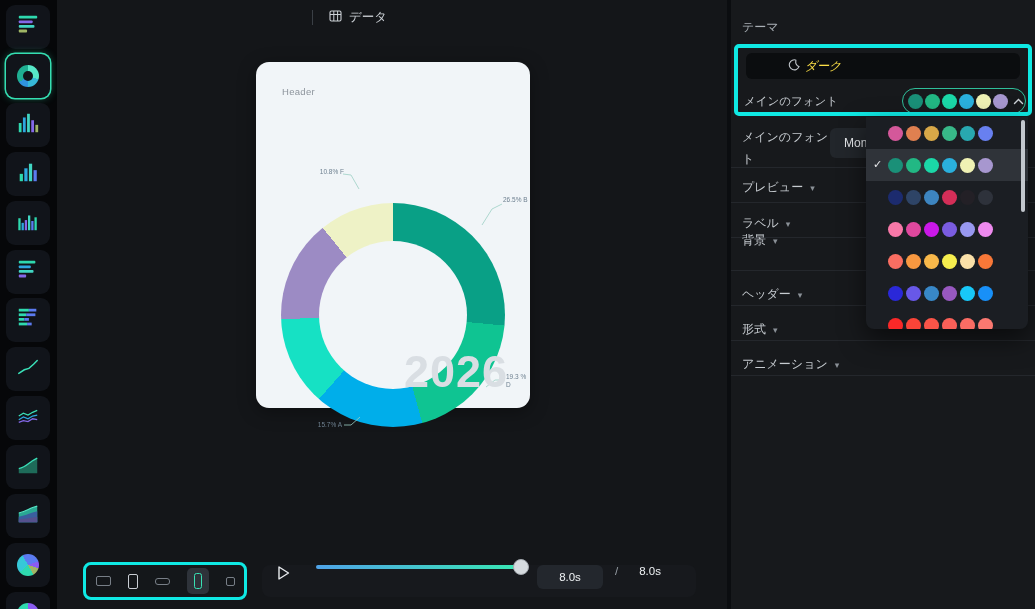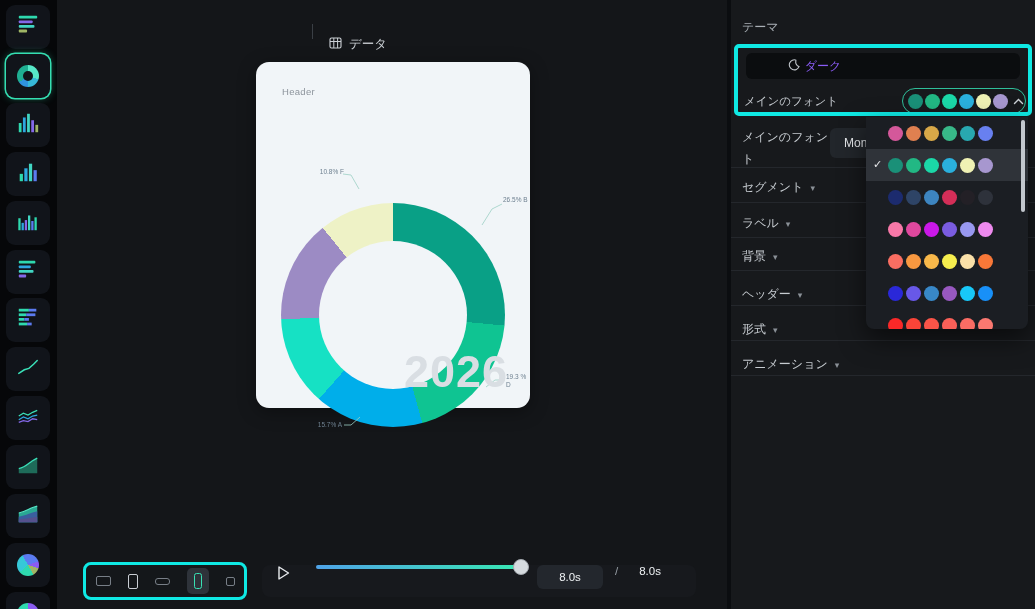--- a/index.html
+++ b/index.html
@@ -12,21 +12,21 @@
         display:flex;align-items:center;justify-content:center;cursor:pointer;}
   .tile.sel{box-shadow:0 0 0 1.5px #35dfb2,0 0 9px rgba(53,223,178,.45);}
   .cicon{width:22px;height:22px;border-radius:50%;position:relative;display:block;}
   .chole{position:absolute;inset:6px;background:#11141a;border-radius:50%;}
 
   
   .tabs{position:absolute;left:296px;top:9px;display:flex;align-items:center;}
   .tab-pill{display:flex;align-items:center;gap:7px;background:#23272d;border-radius:7px;
             padding:5px 13px;color:#3fd9a6;font-size:12.5px;cursor:pointer;}
   .tab-sep{width:1px;height:15px;background:#3a3f45;margin:0 16px;}
-  .tab-data{display:flex;align-items:center;gap:7px;color:#ccd1d6;font-size:12.5px;cursor:pointer;margin-top:27px;}
+  .tab-data{display:flex;align-items:center;gap:7px;color:#ccd1d6;font-size:12.5px;cursor:pointer;}
 
   
   .canvas{position:absolute;left:256px;top:62px;width:274px;height:346px;background:#f1f5f8;
           border-radius:13px;box-shadow:0 4px 18px rgba(0,0,0,.35);}
   .hdr{position:absolute;left:26px;top:24px;font-size:9.5px;color:#8d949c;letter-spacing:.3px;}
   .donut{position:absolute;left:25px;top:141px;width:224px;height:224px;border-radius:50%;}
   .hole{position:absolute;left:63px;top:179px;width:148px;height:148px;background:#f1f5f8;border-radius:50%;}
   .dlbl{position:absolute;font-size:6.5px;line-height:7.5px;color:#6e8090;}
   .lbl-f{left:52px;top:106px;width:36px;text-align:right;}
   .lbl-b{left:247px;top:134px;width:26px;}
@@ -60,21 +60,21 @@
   .time-total{margin-left:21px;font-size:11.5px;color:#eef1f3;}
 
   
   .vdiv{position:absolute;left:727px;top:0;width:4px;height:609px;background:#0b0d10;}
   .rpanel{position:absolute;left:731px;top:0;width:304px;height:609px;background:#17191c;}
   .theme-title{position:absolute;left:11px;top:19px;font-size:12px;color:#aab0b6;}
   .hl-theme{position:absolute;left:3px;top:44px;width:298px;height:72px;border:4px solid #0fe9e4;border-radius:5px;pointer-events:none;}
   .toggle{position:absolute;left:15px;top:53px;width:274px;height:26px;background:#0b0d0f;border-radius:6px;display:flex;}
   .tg{width:50%;display:flex;align-items:center;justify-content:center;gap:5px;font-size:12px;cursor:pointer;}
   .tg-light{background:#33383e;border-radius:6px;color:#f2f4f6;}
-  .tg-dark{color:#8b5cf6;}
+  .tg-dark{color:#fde047;font-style:italic;}
   .pal-label{position:absolute;left:13px;top:94px;font-size:11.5px;color:#c6cbd0;}
   .pal-select{position:absolute;left:171px;top:88px;width:124px;height:26px;border:1.5px solid #2fbf9a;
               border-radius:13px;display:flex;align-items:center;padding:0 5px;gap:2px;cursor:pointer;}
   .dot{width:15px;height:15px;border-radius:50%;flex:none;}
   .chev{margin-left:3px;display:flex;}
   .font-label{position:absolute;left:11px;top:126px;width:92px;font-size:12px;line-height:22px;color:#c6cbd0;}
   .font-select{position:absolute;left:99px;top:128px;width:196px;height:30px;background:#22262b;border-radius:6px;
                color:#e4e7ea;font-size:12px;display:flex;align-items:center;padding:0 14px;cursor:pointer;z-index:1;}
   .hdiv{position:absolute;left:0;width:304px;height:1px;background:#24272c;}
   .sect{position:absolute;left:11px;display:flex;align-items:center;gap:7px;font-size:12px;color:#c6cbd0;cursor:pointer;}
@@ -300,28 +300,28 @@
 
     <div class="hdiv" style="top:167px"></div>
     <div class="hdiv" style="top:202px"></div>
     <div class="hdiv" style="top:237px"></div>
     <div class="hdiv" style="top:270px"></div>
     <div class="hdiv" style="top:305px"></div>
     <div class="hdiv" style="top:340px"></div>
     <div class="hdiv" style="top:375px"></div>
 
     <div class="sect" style="top:179px">
-        <span>セグメント</span>
+        <span>プレビュー</span>
         <span class="caret">▾</span>
       </div>
     <div class="sect" style="top:215px">
         <span>ラベル</span>
         <span class="caret">▾</span>
       </div>
-    <div class="sect" style="top:248px">
+    <div class="sect" style="top:232px">
         <span>背景</span>
         <span class="caret">▾</span>
       </div>
     <div class="sect" style="top:286px">
         <span>ヘッダー</span>
         <span class="caret">▾</span>
       </div>
     <div class="sect" style="top:321px">
         <span>形式</span>
         <span class="caret">▾</span>

